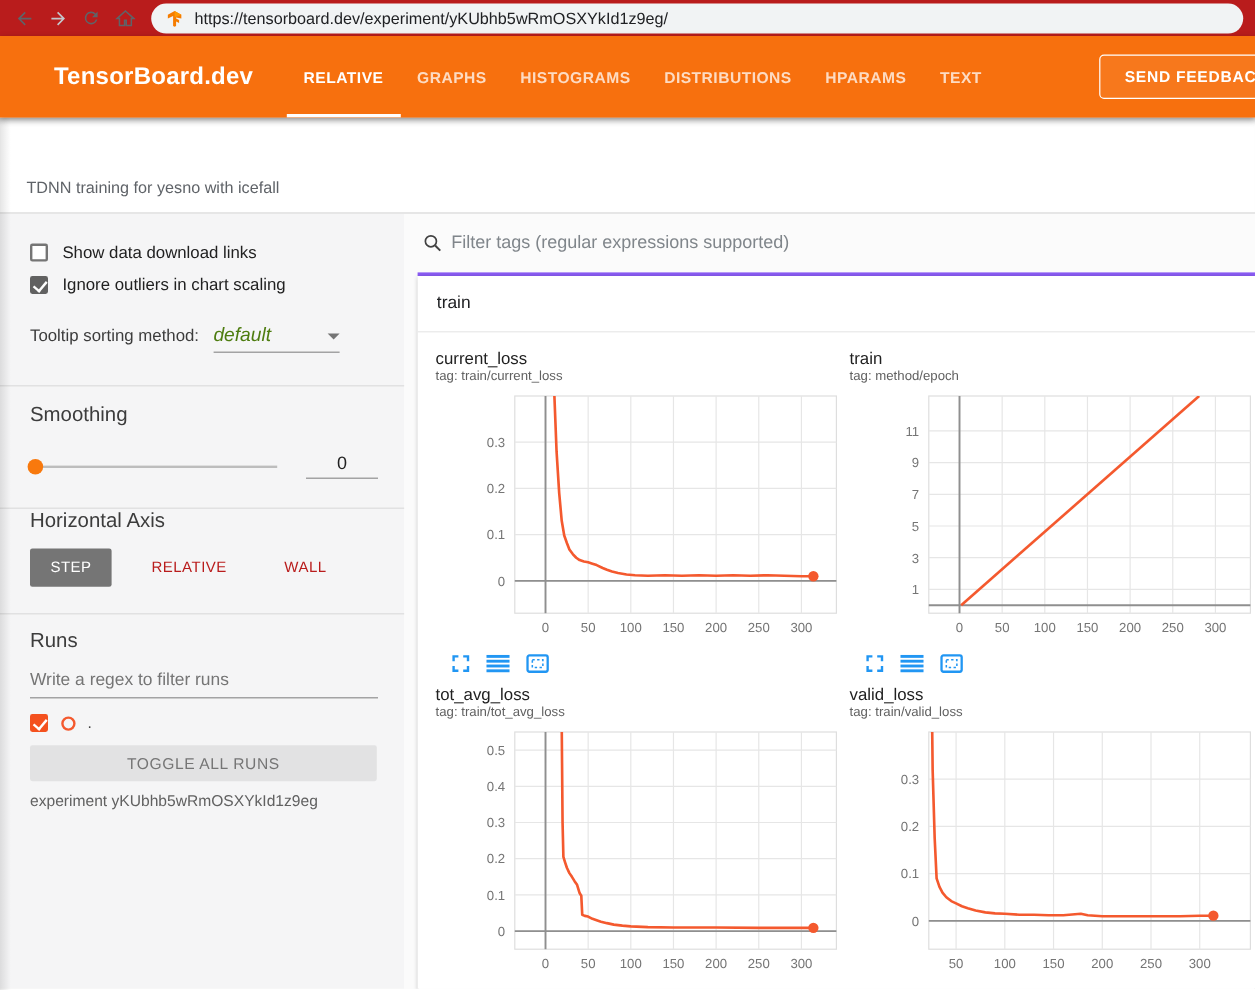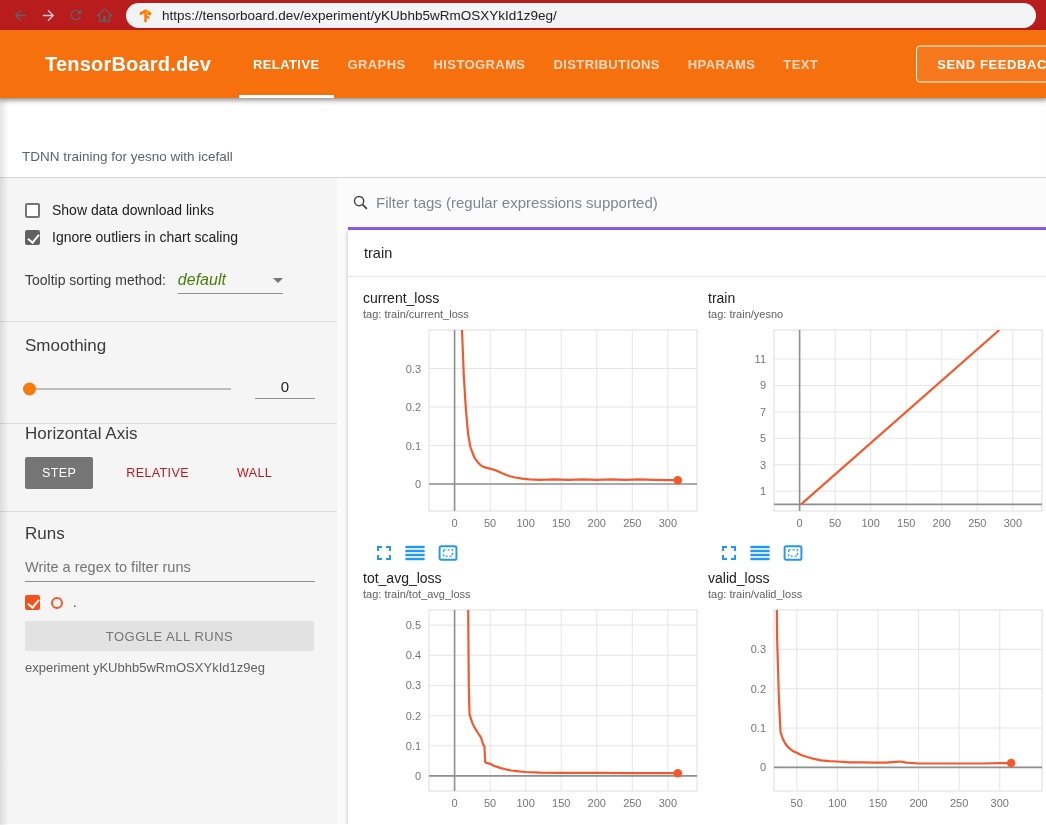--- a/index.html
+++ b/index.html
@@ -257,21 +257,21 @@
                   </svg>
                 <svg width="20" height="16" viewBox="0 0 24 20">
                     <rect x="1.5" y="1.5" width="21" height="17" rx="2" fill="none" stroke="#2196f3" stroke-width="2.4"></rect>
                     <rect x="6.5" y="6" width="11" height="8" fill="none" stroke="#2196f3" stroke-width="1.6" stroke-dasharray="2.5 2.5"></rect>
                   </svg>
               </div>
             </div>
 
             <div class="chart">
               <div class="chart-title">train</div>
-              <div class="chart-tag">tag: train/yesno</div>
+              <div class="chart-tag">tag: method/epoch</div>
               <div class="chart-plot"><svg width="335" height="212">
                     <rect x="66" y="7" width="268" height="181" fill="#fff" stroke="#dedede" stroke-width="1"></rect>
                     <line x1="91.59151193633951" y1="7" x2="91.59151193633951" y2="188" stroke="#e6e6e6" stroke-width="1"></line>
                     <text x="91.59151193633951" y="204" text-anchor="middle" fill="#757575" style="font:11px &quot;Liberation Sans&quot;,sans-serif">0</text>
                     <line x1="127.13527851458886" y1="7" x2="127.13527851458886" y2="188" stroke="#e6e6e6" stroke-width="1"></line>
                     <text x="127.13527851458886" y="204" text-anchor="middle" fill="#757575" style="font:11px &quot;Liberation Sans&quot;,sans-serif">50</text>
                     <line x1="162.67904509283818" y1="7" x2="162.67904509283818" y2="188" stroke="#e6e6e6" stroke-width="1"></line>
                     <text x="162.67904509283818" y="204" text-anchor="middle" fill="#757575" style="font:11px &quot;Liberation Sans&quot;,sans-serif">100</text>
                     <line x1="198.22281167108753" y1="7" x2="198.22281167108753" y2="188" stroke="#e6e6e6" stroke-width="1"></line>
                     <text x="198.22281167108753" y="204" text-anchor="middle" fill="#757575" style="font:11px &quot;Liberation Sans&quot;,sans-serif">150</text>

